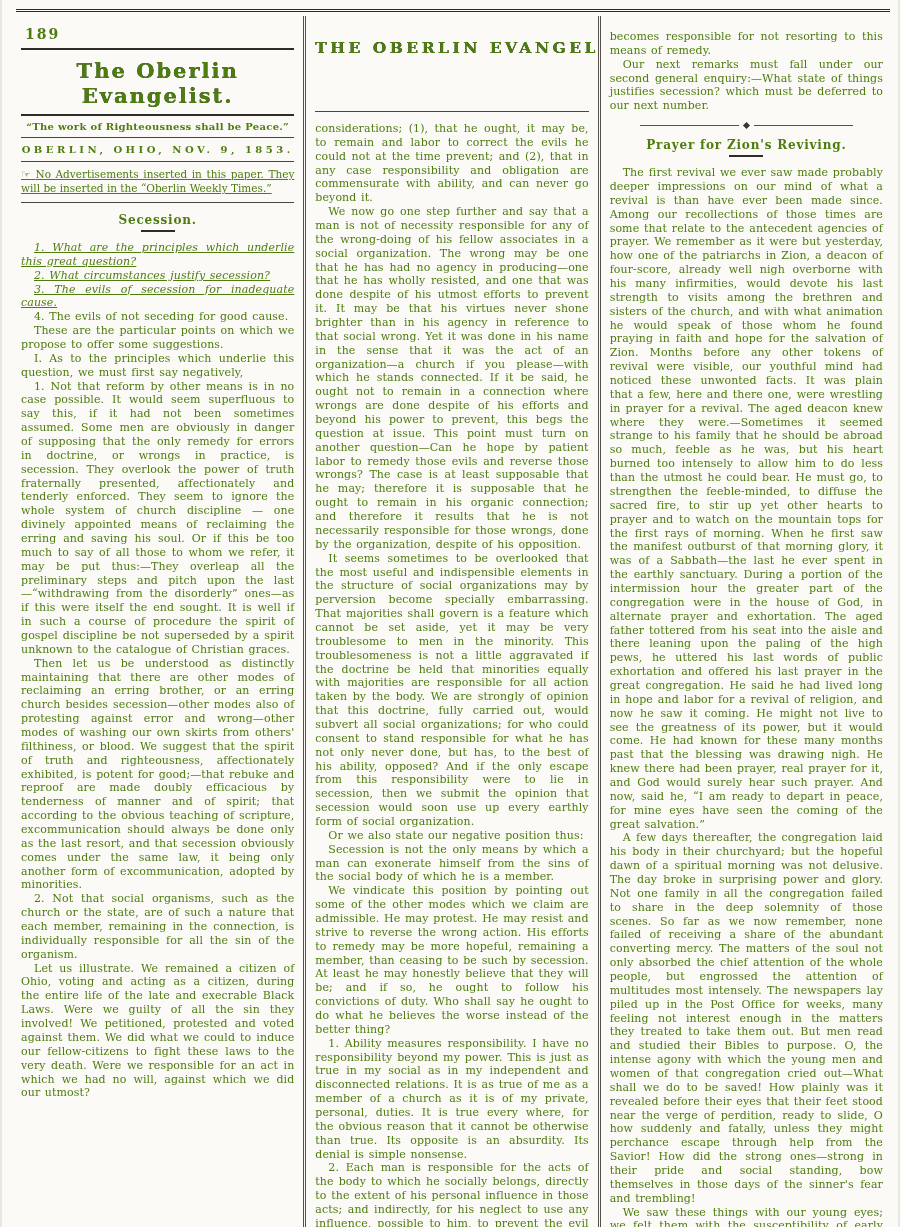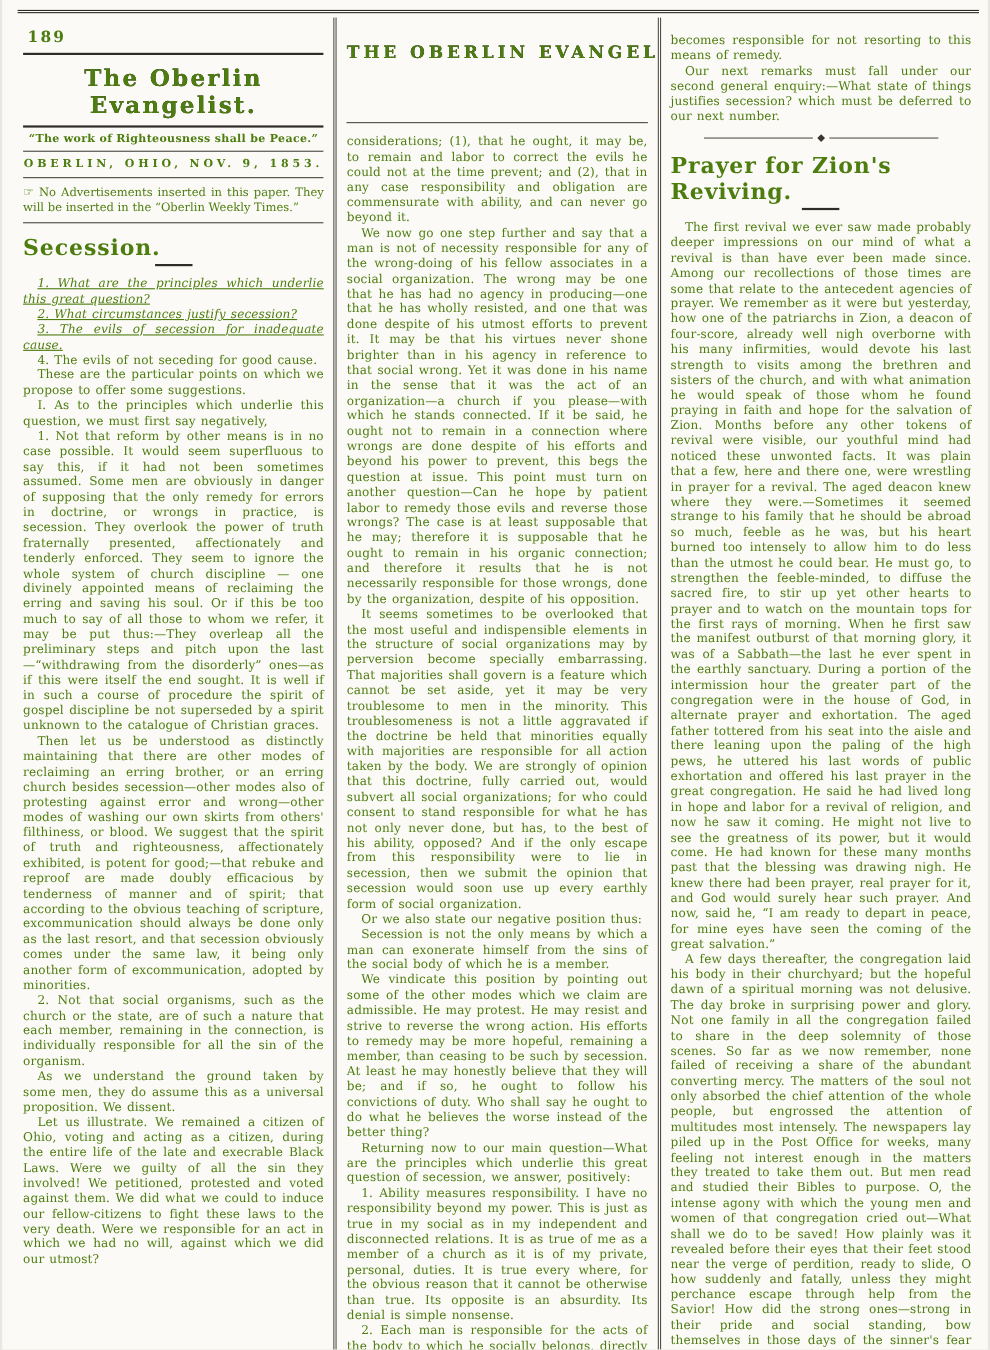--- a/index.html
+++ b/index.html
@@ -60,26 +60,27 @@
   .m-rule.thin{border-top:1px solid #4a463f;}
   .motto{
     text-align:center;font-size:10px;font-weight:bold;
     margin:5px 0;letter-spacing:.3px;
   }
   .dateline{
     text-align:center;font-size:10px;letter-spacing:3.5px;
     margin:6px 0;font-weight:bold;
   }
   .notice{
-    font-size:10.5px;line-height:1.3;margin:6px 0 6px 0;text-align:justify;
+    font-size:10.5px;line-height:1.3;margin:6px 0 6px 0;text-align:justify;text-decoration:underline;
   }
   .notice .hand{font-family:"DejaVu Sans",sans-serif;font-size:11px;}
   
   .art-heading{
-    font-size:20px;font-weight:bold;
+    text-align:center;
+    font-size:12px;font-weight:bold;
     letter-spacing:.8px;
     margin:10px 0 3px 0;
   }
   .heading-rule{
     width:34px;border-top:2px solid #2f2c28;margin:0 auto 9px auto;
   }
   
   .mid-header{
     padding-top:22px;height:96px;box-sizing:border-box;
     border-bottom:1px solid #4a463f;
@@ -133,36 +134,34 @@
 
       <p class="p italic">1. What are the principles which underlie this great question?</p>
       <p class="p italic">2. What circumstances justify secession?</p>
       <p class="p italic">3. The evils of secession for inadequate cause.</p>
       <p class="p">4. The evils of not seceding for good cause.</p>
       <p class="p">These are the particular points on which we propose to offer some suggestions.</p>
       <p class="p">I. As to the principles which underlie this question, we must first say negatively,</p>
       <p class="p">1. Not that reform by other means is in no case possible. It would seem superfluous to say this, if it had not been sometimes assumed. Some men are obviously in danger of supposing that the only remedy for errors in doctrine, or wrongs in practice, is secession. They overlook the power of truth fraternally presented, affectionately and tenderly enforced. They seem to ignore the whole system of church discipline — one divinely appointed means of reclaiming the erring and saving his soul. Or if this be too much to say of all those to whom we refer, it may be put thus:—They overleap all the preliminary steps and pitch upon the last—“withdrawing from the disorderly” ones—as if this were itself the end sought. It is well if in such a course of procedure the spirit of gospel discipline be not superseded by a spirit unknown to the catalogue of Christian graces.</p>
       <p class="p">Then let us be understood as distinctly maintaining that there are other modes of reclaiming an erring brother, or an erring church besides secession—other modes also of protesting against error and wrong—other modes of washing our own skirts from others' filthiness, or blood. We suggest that the spirit of truth and righteousness, affectionately exhibited, is potent for good;—that rebuke and reproof are made doubly efficacious by tenderness of manner and of spirit; that according to the obvious teaching of scripture, excommunication should always be done only as the last resort, and that secession obviously comes under the same law, it being only another form of excommunication, adopted by minorities.</p>
       <p class="p">2. Not that social organisms, such as the church or the state, are of such a nature that each member, remaining in the connection, is individually responsible for all the sin of the organism.</p>
-      <p class="p">As we understand the ground taken by some men, they do assume this as a universal proposition. We dissent.</p>
       <p class="p">Let us illustrate. We remained a citizen of Ohio, voting and acting as a citizen, during the entire life of the late and execrable Black Laws. Were we guilty of all the sin they involved! We petitioned, protested and voted against them. We did what we could to induce our fellow-citizens to fight these laws to the very death. Were we responsible for an act in which we had no will, against which we did our utmost?</p>
 
     </div>
 
     <div class="col col-mid">
       <div class="mid-header">
         <h1 class="running-title">THE OBERLIN EVANGELIST.</h1>
       </div>
       <p class="p noindent">considerations; (1), that he ought, it may be, to remain and labor to correct the evils he could not at the time prevent; and (2), that in any case responsibility and obligation are commensurate with ability, and can never go beyond it.</p>
       <p class="p">We now go one step further and say that a man is not of necessity responsible for any of the wrong-doing of his fellow associates in a social organization. The wrong may be one that he has had no agency in producing—one that he has wholly resisted, and one that was done despite of his utmost efforts to prevent it. It may be that his virtues never shone brighter than in his agency in reference to that social wrong. Yet it was done in his name in the sense that it was the act of an organization—a church if you please—with which he stands connected. If it be said, he ought not to remain in a connection where wrongs are done despite of his efforts and beyond his power to prevent, this begs the question at issue. This point must turn on another question—Can he hope by patient labor to remedy those evils and reverse those wrongs? The case is at least supposable that he may; therefore it is supposable that he ought to remain in his organic connection; and therefore it results that he is not necessarily responsible for those wrongs, done by the organization, despite of his opposition.</p>
       <p class="p">It seems sometimes to be overlooked that the most useful and indispensible elements in the structure of social organizations may by perversion become specially embarrassing. That majorities shall govern is a feature which cannot be set aside, yet it may be very troublesome to men in the minority. This troublesomeness is not a little aggravated if the doctrine be held that minorities equally with majorities are responsible for all action taken by the body. We are strongly of opinion that this doctrine, fully carried out, would subvert all social organizations; for who could consent to stand responsible for what he has not only never done, but has, to the best of his ability, opposed? And if the only escape from this responsibility were to lie in secession, then we submit the opinion that secession would soon use up every earthly form of social organization.</p>
       <p class="p">Or we also state our negative position thus:</p>
       <p class="p">Secession is not the only means by which a man can exonerate himself from the sins of the social body of which he is a member.</p>
       <p class="p">We vindicate this position by pointing out some of the other modes which we claim are admissible. He may protest. He may resist and strive to reverse the wrong action. His efforts to remedy may be more hopeful, remaining a member, than ceasing to be such by secession. At least he may honestly believe that they will be; and if so, he ought to follow his convictions of duty. Who shall say he ought to do what he believes the worse instead of the better thing?</p>
-      <p class="p">Returning now to our main question—What are the principles which underlie this great question of secession, we answer, positively:</p>
       <p class="p">1. Ability measures responsibility. I have no responsibility beyond my power. This is just as true in my social as in my independent and disconnected relations. It is as true of me as a member of a church as it is of my private, personal, duties. It is true every where, for the obvious reason that it cannot be otherwise than true. Its opposite is an absurdity. Its denial is simple nonsense.</p>
       <p class="p">2. Each man is responsible for the acts of the body to which he socially belongs, directly to the extent of his personal influence in those acts; and indirectly, for his neglect to use any influence, possible to him, to prevent the evil or secure the opposite good. We fully consent that the latter be made broad enough to cover all that negative influence which may have indirectly prepared the way for the evils in question. Great backsliding and declension in the spiritual life of a church is naturally an antecedent of wrong social action, and hence much of the responsibility for such action falls back upon the agencies which induced the declension. Let our position be understood to cover this.</p>
 
     </div>
 
     <div class="col col-right">
       <p class="p noindent">becomes responsible for not resorting to this means of remedy.</p>
       <p class="p">Our next remarks must fall under our second general enquiry:—What state of things justifies secession? which must be deferred to our next number.</p>
 
       <div class="section-divider">

